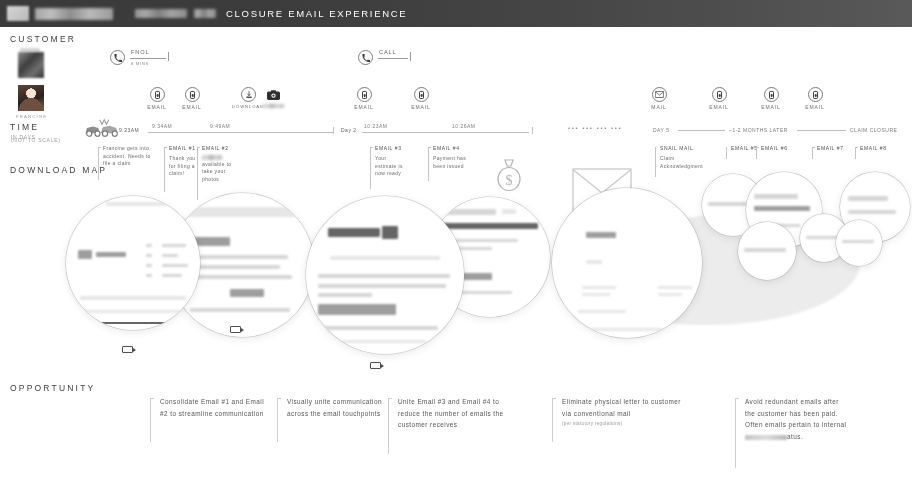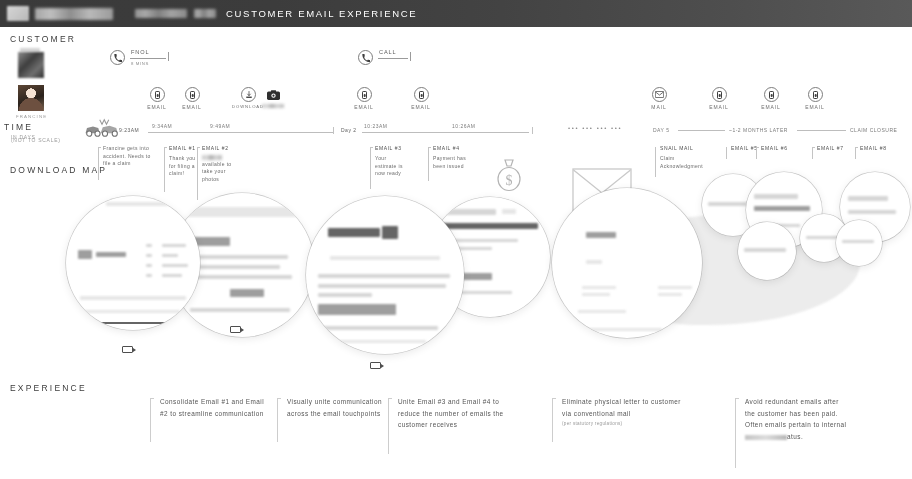--- a/index.html
+++ b/index.html
@@ -102,21 +102,21 @@
      background:linear-gradient(90deg,#c4c4c4,#dcdcdc,#b6b6b6);filter:blur(1.1px);}
 </style>
 </head>
 <body>
 
 <div id="header">
   <span class="redact" id="logo-mark"></span>
   <span class="redact" id="logo-word"></span>
   <span class="redact" id="logo-sub1"></span>
   <span class="redact" id="logo-sub2"></span>
-  <span id="header-title">CUSTOMER EMAIL EXPERIENCE</span>
+  <span id="header-title">CLOSURE EMAIL EXPERIENCE</span>
 </div>
 
 <div class="sec-label abs" style="left:10px;top:34px;">CUSTOMER</div>
 
 <div class="abs redact" id="av1-top"></div>
 <div class="abs avatar" id="av1" style="left:18px;top:52px;"></div>
 <div class="abs avatar" id="av2" style="left:18px;top:85px;"></div>
 <div class="abs avatar-name" style="left:16px;top:112px;">FRANCINE</div>
 
 <div class="cicon" style="left:110px;top:50px;">
@@ -192,21 +192,21 @@
 <div class="cicon" style="left:764px;top:87px;">
     <div class="dev"></div>
   </div>
 <div class="icon-cap" style="left:749px;top:104px;">EMAIL</div>
 
 <div class="cicon" style="left:808px;top:87px;">
     <div class="dev"></div>
   </div>
 <div class="icon-cap" style="left:793px;top:104px;">EMAIL</div>
 
-<div class="sec-label abs" style="left:4px;top:122px;">TIME</div>
+<div class="sec-label abs" style="left:10px;top:122px;">TIME</div>
 <div class="sec-sub abs" style="left:11px;top:132px;">IN DAYS</div>
 <div class="sec-sub abs" style="left:11px;top:137px;margin-top:0;">(NOT TO SCALE)</div>
 
 <div class="abs" style="left:84px;top:118px;">
   <svg width="36" height="20" viewBox="0 0 48 26">
     <path d="M21 2 L24 8 L27 2 L30 8 L33 2" stroke="#9a9a9a" stroke-width="1.4" fill="none"></path>
     <path d="M2 20 L4 13 L12 11 L19 13 L21 20 Z" fill="#8d8d8d"></path>
     <path d="M22 20 L25 12 L34 10 L43 13 L45 20 Z" fill="#a5a5a5"></path>
     <circle cx="7" cy="20.5" r="3.4" fill="#fff" stroke="#6f6f6f" stroke-width="1.4"></circle>
     <circle cx="18" cy="20.5" r="3.4" fill="#fff" stroke="#6f6f6f" stroke-width="1.4"></circle>
@@ -392,21 +392,21 @@
 <div class="bub" style="left:738px;top:222px;width:58px;height:58px;">
   <div class="sk" style="left:6px;top:26px;width:42px;height:4px;"></div>
 </div>
 <div class="bub" style="left:800px;top:214px;width:48px;height:48px;">
   <div class="sk" style="left:6px;top:22px;width:34px;height:3px;"></div>
 </div>
 <div class="bub" style="left:836px;top:220px;width:46px;height:46px;">
   <div class="sk" style="left:6px;top:20px;width:32px;height:3px;"></div>
 </div>
 
-<div class="sec-label abs" style="left:10px;top:383px;">EXPERIENCE</div>
+<div class="sec-label abs" style="left:10px;top:383px;">OPPORTUNITY</div>
 
 <div class="opbar" style="left:150px;top:398px;"></div>
 <div class="opnub" style="left:150px;top:398px;"></div>
 <div class="op" style="left:160px;top:396px;">Consolidate Email #1 and Email #2 to streamline communication</div>
 
 <div class="opbar" style="left:277px;top:398px;"></div>
 <div class="opnub" style="left:277px;top:398px;"></div>
 <div class="op" style="left:287px;top:396px;">Visually unite communication across the email touchpoints</div>
 
 <div class="opbar" style="left:388px;top:398px;height:56px;"></div>

